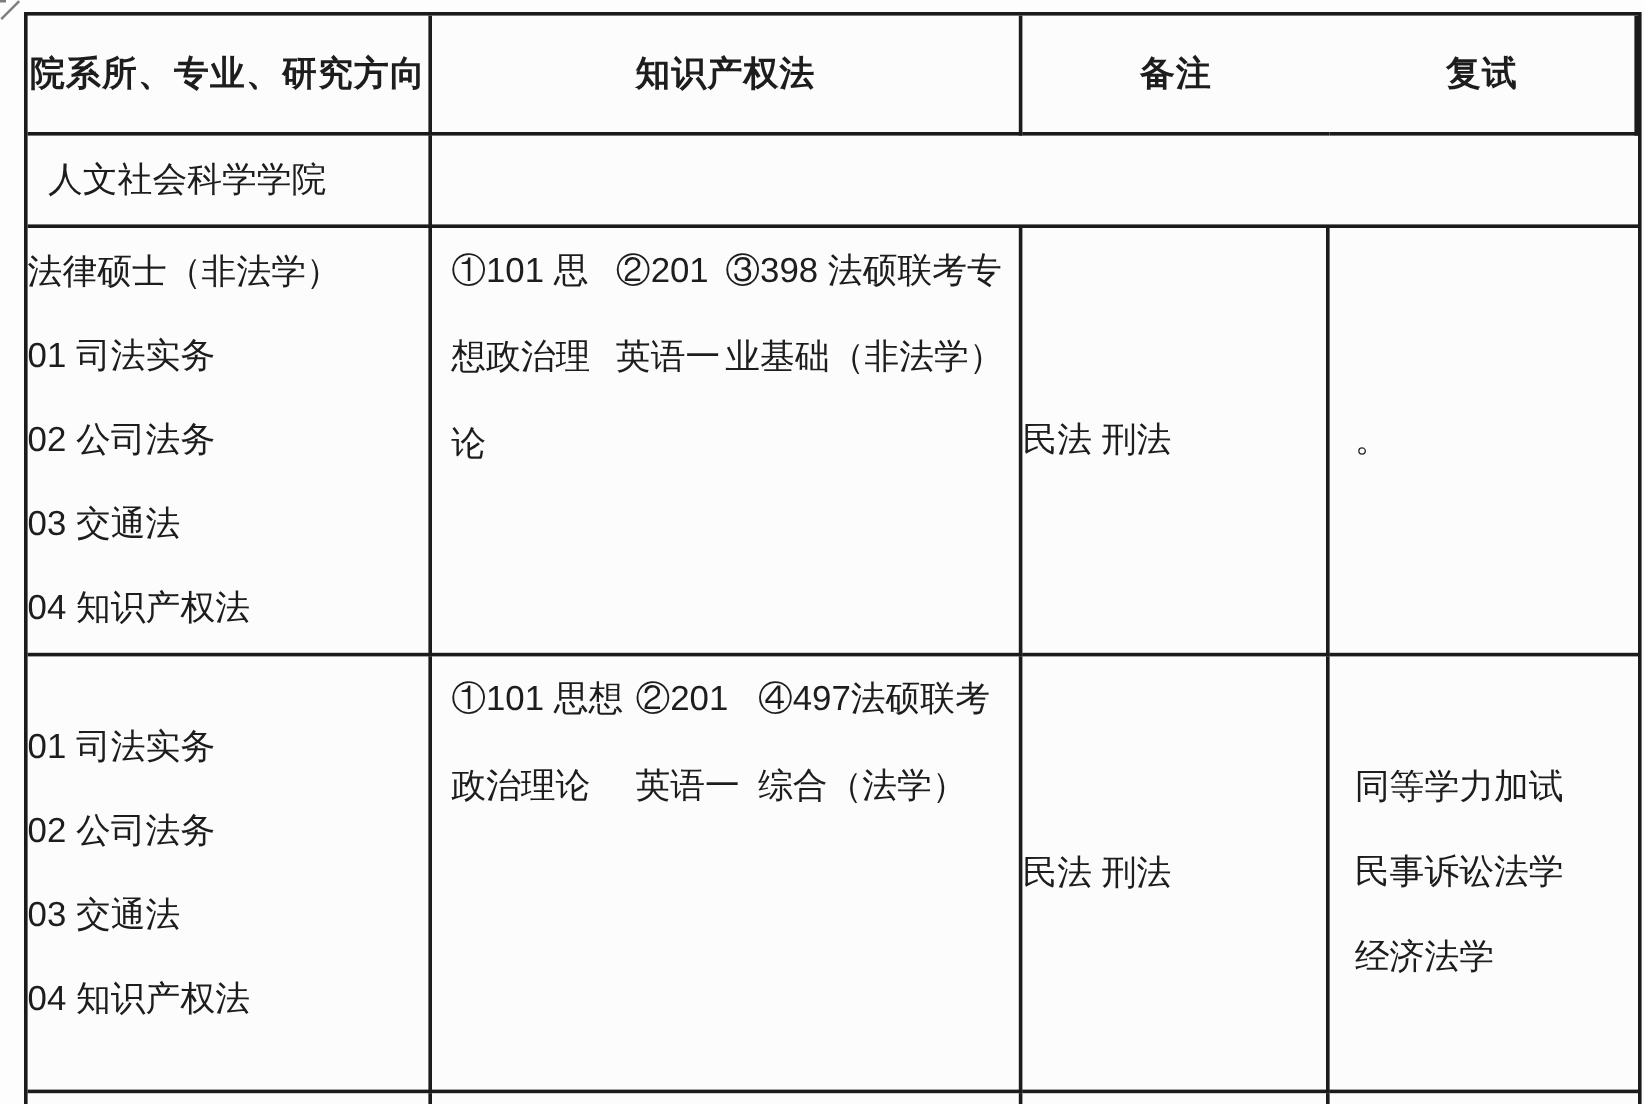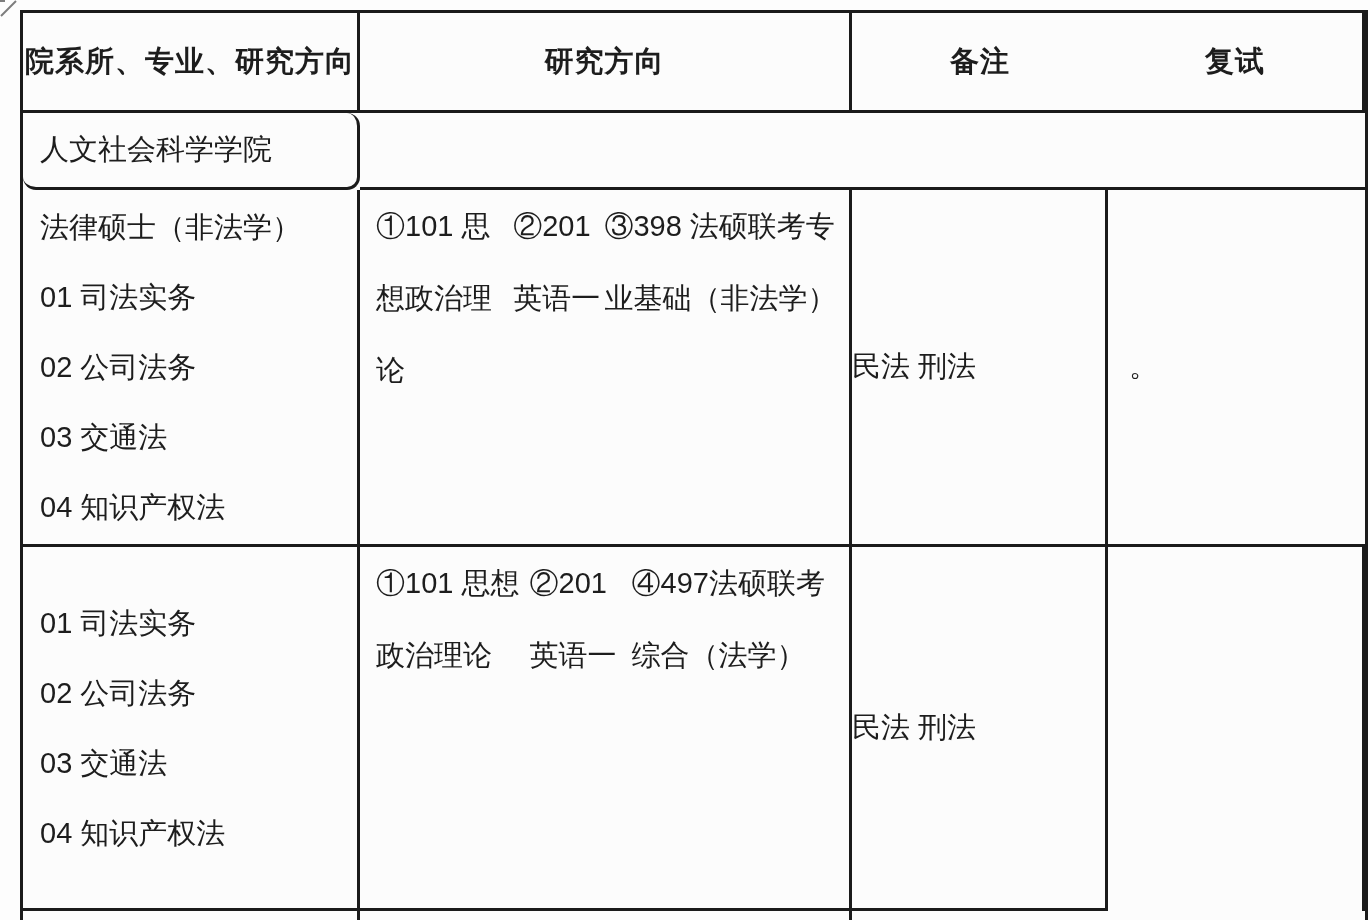--- a/index.html
+++ b/index.html
@@ -39,28 +39,27 @@
     display: flex;
     align-items: center;
     justify-content: center;
     font-weight: bold;
     letter-spacing: 1px;
   }
   .college {
     display: flex;
     align-items: center;
     padding-left: 17px;
-    border-radius: 13px;
   }
   .merged { grid-column: 2 / 5; }
   .proglist {
     display: flex;
     flex-direction: column;
     justify-content: center;
-    padding-left: 17px;
+    padding-left: 0;
     line-height: 70px;
   }
   .subjlist {
     display: flex;
     flex-direction: row;
     justify-content: center;
     padding-left: 16px;
     line-height: 72px;
   }
   .retest {
@@ -86,21 +85,21 @@
 <div class="screen">
 
   <svg class="corner" width="18" height="18">
     <line x1="16" y1="1" x2="1" y2="16" stroke="#7d7d7d" stroke-width="2"></line>
     <line x1="0" y1="1" x2="5" y2="1" stroke="#7d7d7d" stroke-width="2"></line>
   </svg>
 
   <div class="tbl">
 
     <div class="cell head">院系所、专业、研究方向</div>
-    <div class="cell head">研究方向</div>
+    <div class="cell head">知识产权法</div>
     <div class="cell head lastcol">备注</div>
     <div class="cell head">复试</div>
 
     <div class="cell college">人文社会科学学院</div>
     <div class="cell merged lastcol"></div>
 
     <div class="cell proglist">
       <div>法律硕士（非法学）</div>
       <div>01 司法实务</div>
       <div>02 公司法务</div>
@@ -120,20 +119,25 @@
       <div>02 公司法务</div>
       <div>03 交通法</div>
       <div>04 知识产权法</div>
     </div>
     <div class="cell subjlist">
       <div>①101 思想政治理论</div>
       <div>②201 英语一</div>
       <div>④497法硕联考综合（法学）</div>
     </div>
     <div class="cell retest">民法 刑法</div>
+    <div class="cell remark-multi lastcol">
+      <div>同等学力加试</div>
+      <div>民事诉讼法学</div>
+      <div>经济法学</div>
+    </div>
 
     <div class="cell lastrow"></div>
     <div class="cell lastrow"></div>
     <div class="cell lastrow"></div>
     <div class="cell lastrow lastcol"></div>
 
   </div>
 </div>
 
 </body></html>

